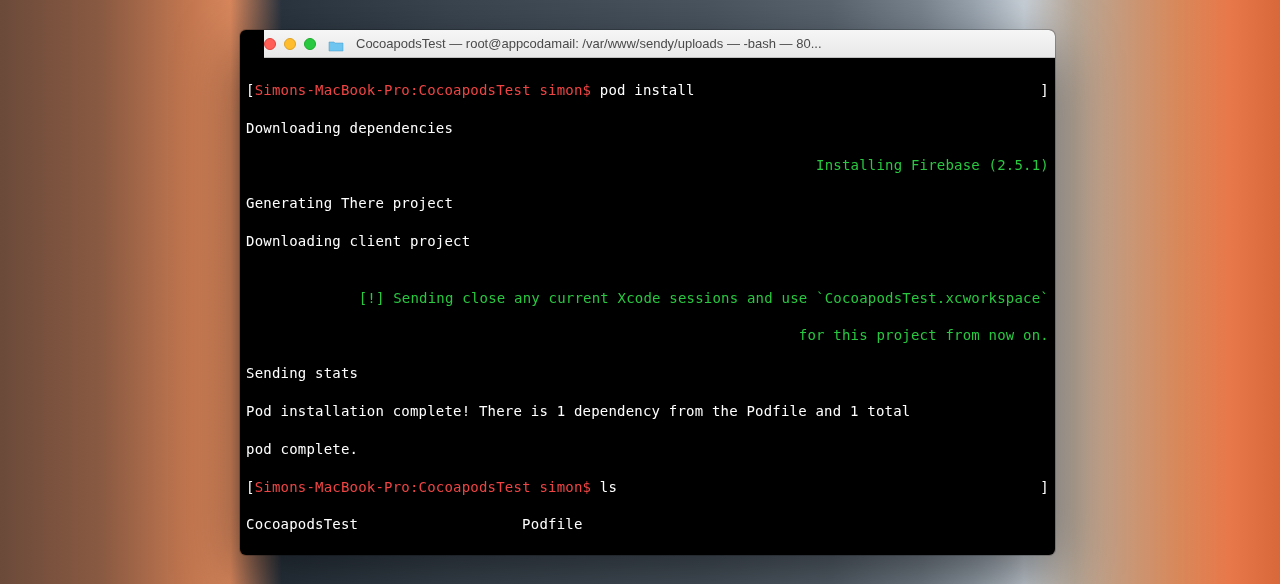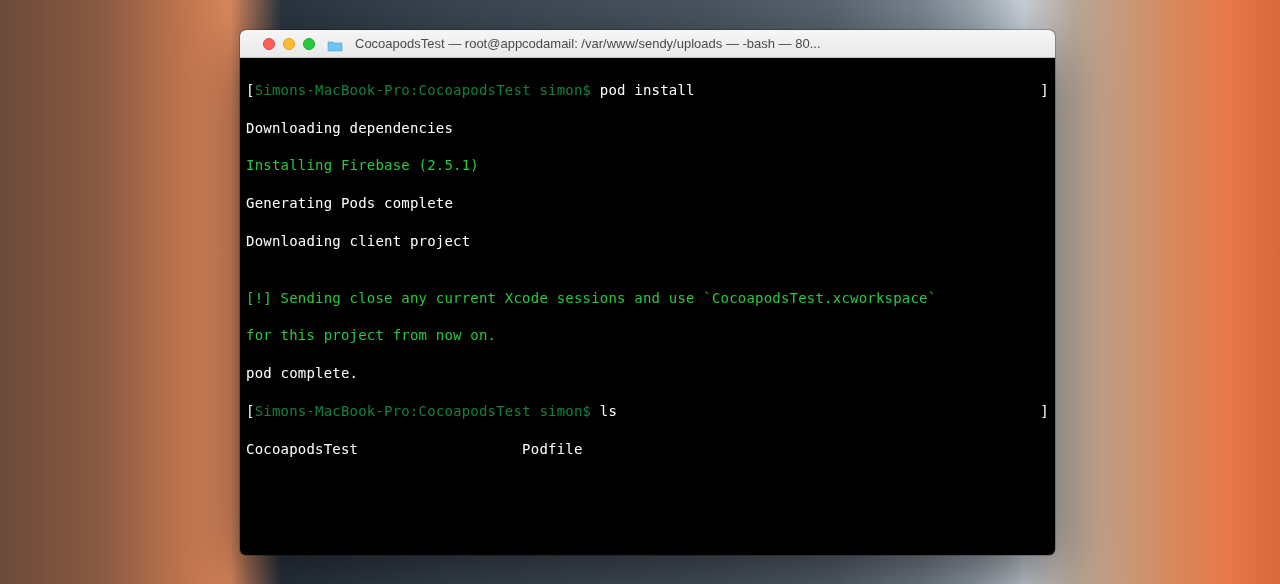--- a/index.html
+++ b/index.html
@@ -37,22 +37,23 @@
       box-shadow: 0 20px 60px rgba(0,0,0,0.5), 0 0 0 1px rgba(0,0,0,0.2);
       overflow: hidden;
     }
     
     .titlebar {
       height: 28px;
       background: linear-gradient(to bottom, #f6f6f6, #e8e8e8);
       border-bottom: 1px solid #c0c0c0;
       display: flex;
       align-items: center;
-      padding: 0 23px;
+      padding: 0 0;
       gap: 8px;
+      margin-left: 24px;
     }
     
     .traffic-lights {
       display: flex;
       gap: 8px;
       align-items: center;
     }
     
     .traffic-light {
       width: 12px;
@@ -96,24 +97,25 @@
       white-space: pre;
       letter-spacing: 0.2px;
     }
     
     .line {
       display: block;
     }
     
     .green {
       color: #28c840;
+      text-align: right;
     }
     
     .prompt {
-      color: #15803d;
+      color: #ef4444;
     }
   </style>
 </head>
 <body>
 
 <div class="desktop-bg"></div>
 
 <div class="terminal-window">
   <div class="titlebar">
     <div class="traffic-lights">
@@ -126,25 +128,27 @@
         <path d="M1 2 L6 2 L7 3 L15 3 L15 11 L1 11 Z" fill="#6ec5f0" stroke="#4a9bc8" stroke-width="0.5"></path>
       </svg>
     </div>
     <div class="title-text">CocoapodsTest — root@appcodamail: /var/www/sendy/uploads — -bash — 80...</div>
   </div>
 
   <div class="terminal-body">
 <span class="line"><span>[</span><span class="prompt">Simons-MacBook-Pro:CocoapodsTest simon$ </span><span>pod install</span><span style="float:right">]</span></span>
 <span class="line">Downloading dependencies</span>
 <span class="line green">Installing Firebase (2.5.1)</span>
-<span class="line">Generating Pods complete</span>
+<span class="line">Generating There project</span>
 <span class="line">Downloading client project</span>
 <span class="line"></span>
 <span class="line green">[!] Sending close any current Xcode sessions and use `CocoapodsTest.xcworkspace`</span>
 <span class="line green">for this project from now on.</span>
+<span class="line">Sending stats</span>
+<span class="line">Pod installation complete! There is 1 dependency from the Podfile and 1 total </span>
 <span class="line">pod complete.</span>
 <span class="line"><span>[</span><span class="prompt">Simons-MacBook-Pro:CocoapodsTest simon$ </span><span>ls</span><span style="float:right">]</span></span>
 <span class="line">CocoapodsTest                   Podfile</span>
 
 
 
   </div>
 </div>
 
 </body></html>

